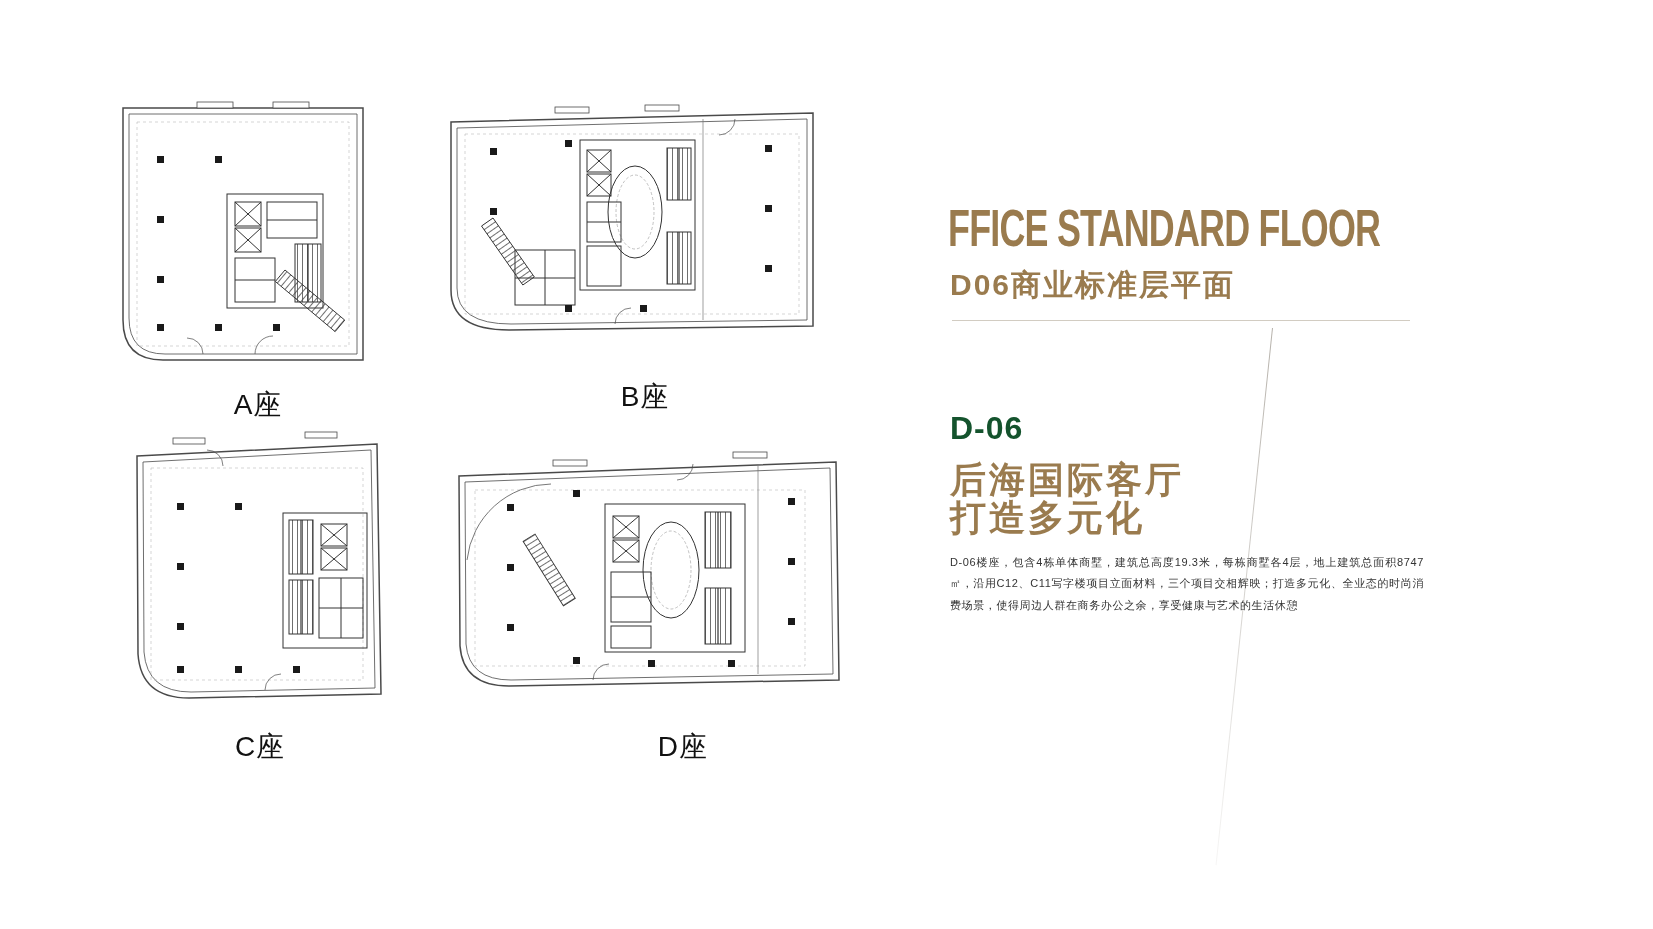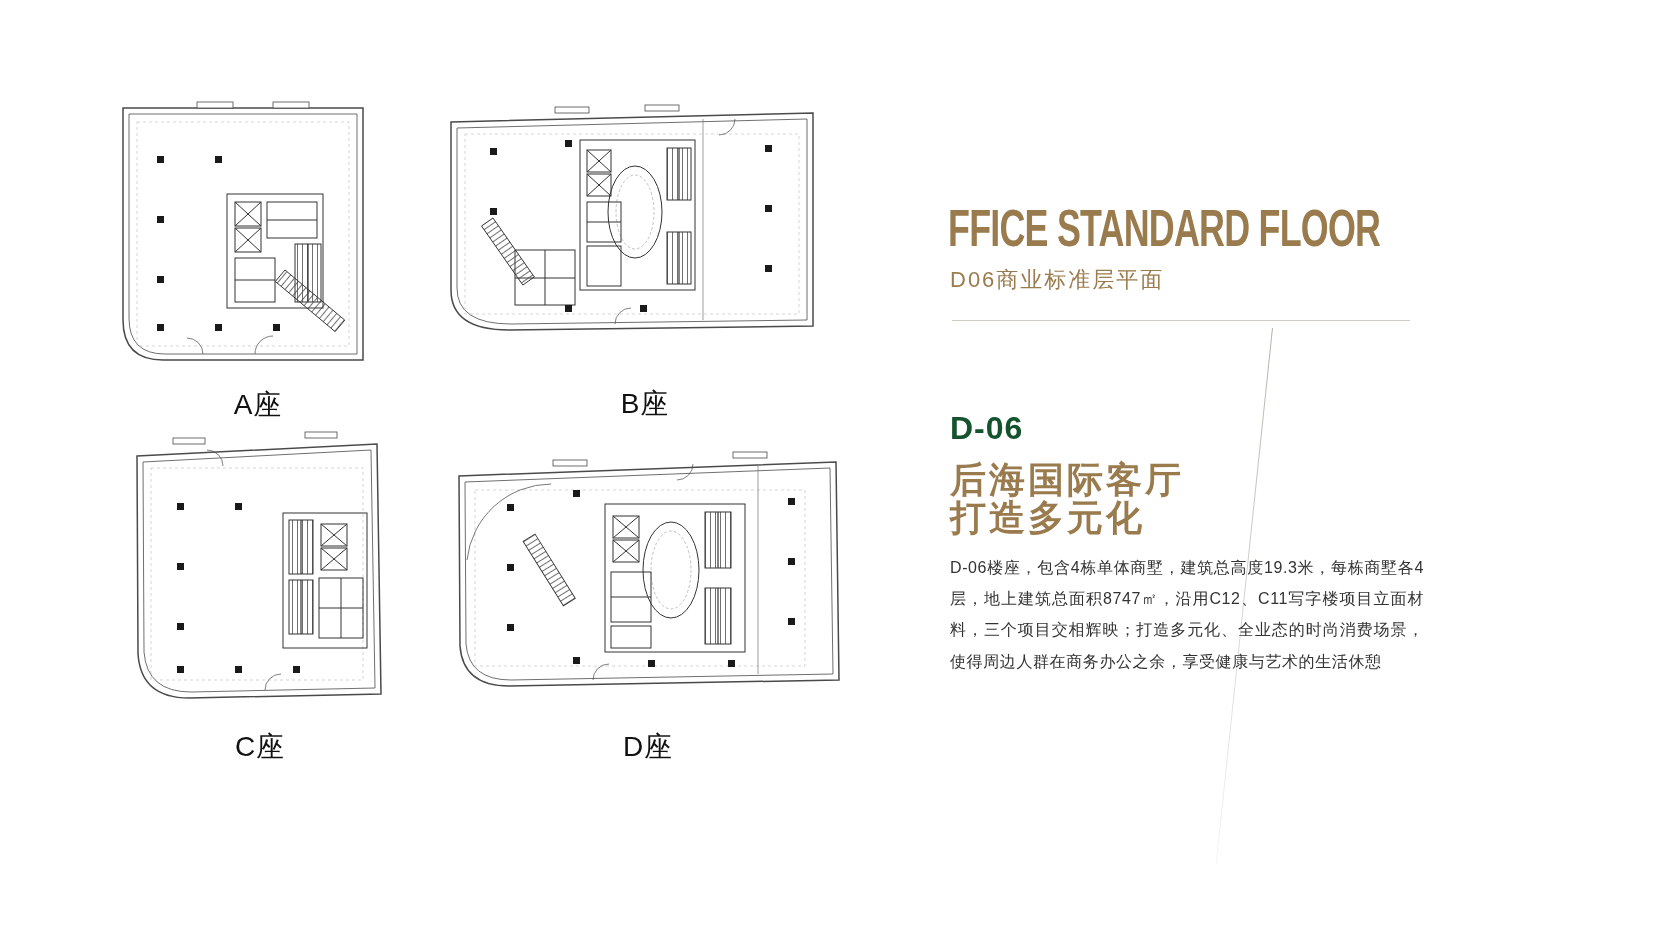--- a/index.html
+++ b/index.html
@@ -33,22 +33,22 @@
     color: #9a7b4e;
     white-space: nowrap;
     letter-spacing: -1px;
     transform: scale(0.78, 1.12);
     transform-origin: left top;
   }
   .title-cn {
     position: absolute;
     left: 950px;
     top: 265px;
-    font-size: 22px;
-    font-weight: normal;
+    font-size: 30px;
+    font-weight: bold;
     color: #9a7b4e;
     letter-spacing: 2px;
   }
   .rule-under-title {
     position: absolute;
     left: 952px;
     top: 320px;
     width: 458px;
     height: 1px;
     background: #d2ccc2;
@@ -80,21 +80,21 @@
     color: #9a7b4e;
     letter-spacing: 3px;
   }
   .section-line.l1 { top: 456px; }
   .section-line.l2 { top: 494px; }
   .description {
     position: absolute;
     left: 950px;
     top: 552px;
     width: 474px;
-    font-size: 16px;
+    font-size: 11px;
     line-height: 1.95;
     color: #333333;
     letter-spacing: 0.6px;
     text-align: justify;
   }
 </style>
 </head>
 <body>
 
 <div class="plan" style="left:105px; top:98px;">
@@ -185,21 +185,21 @@
       <rect x="330" y="45" width="7" height="7"></rect>
       <rect x="330" y="105" width="7" height="7"></rect>
       <rect x="330" y="165" width="7" height="7"></rect>
     </g>
     <g fill="none" stroke="#4a4a4a" stroke-width="0.7">
       <path d="M300 19 a 16 16 0 0 1 -16 16"></path>
       <path d="M180 224 a 16 16 0 0 1 16 -16"></path>
     </g>
   </svg>
 </div>
-<div class="plan-label" style="left:585px; top:378px;margin-top:7px;">B座</div>
+<div class="plan-label" style="left:585px; top:378px;">B座</div>
 
 <div class="plan" style="left:115px; top:428px;">
   <svg width="280" height="285" viewBox="0 0 280 285">
     <defs>
       <pattern id="stairsC" width="5" height="5" patternUnits="userSpaceOnUse">
         <path d="M2.5 0 V5" stroke="#4a4a4a" stroke-width="0.8"></path>
       </pattern>
     </defs>
     <path d="M22 28 L262 16 L266 266 L74 270 Q26 270 23 226 Z" fill="none" stroke="#4a4a4a" stroke-width="1.5"></path>
     <path d="M28 34 L256 22 L260 260 L76 264 Q32 264 29 224 Z" fill="none" stroke="#4a4a4a" stroke-width="0.8"></path>
@@ -282,21 +282,21 @@
       <rect x="205" y="218" width="7" height="7"></rect>
       <rect x="285" y="218" width="7" height="7"></rect>
       <rect x="130" y="48" width="7" height="7"></rect>
     </g>
     <g fill="none" stroke="#4a4a4a" stroke-width="0.7">
       <path d="M150 238 a 16 16 0 0 1 16 -16"></path>
       <path d="M250 22 a 16 16 0 0 1 -16 16"></path>
     </g>
   </svg>
 </div>
-<div class="plan-label" style="left:588px; top:728px;">D座</div>
+<div class="plan-label" style="left:588px; top:728px;text-align:right;">D座</div>
 
 <div class="title-en">FFICE STANDARD FLOOR</div>
 <div class="title-cn">D06商业标准层平面</div>
 <div class="rule-under-title"></div>
 <div class="diag-line"></div>
 
 <div class="section-code">D-06</div>
 <div class="section-line l1">后海国际客厅</div>
 <div class="section-line l2">打造多元化</div>
 

